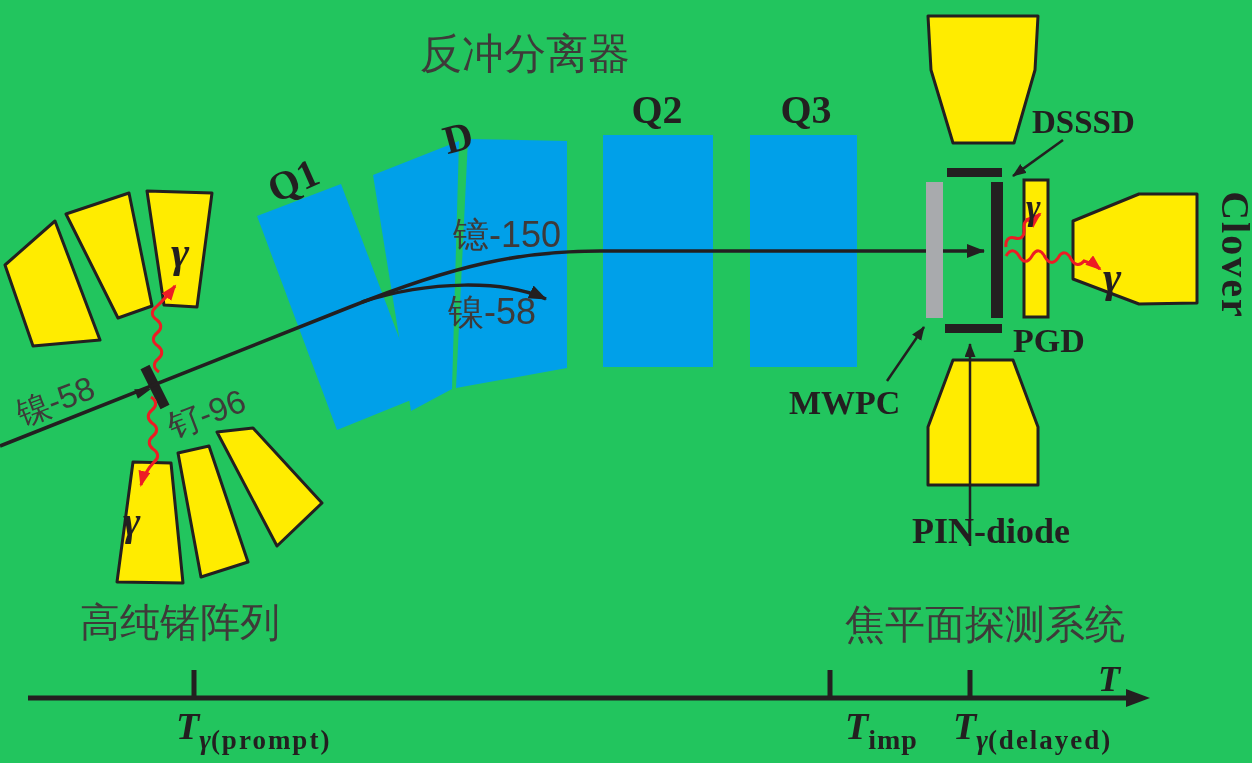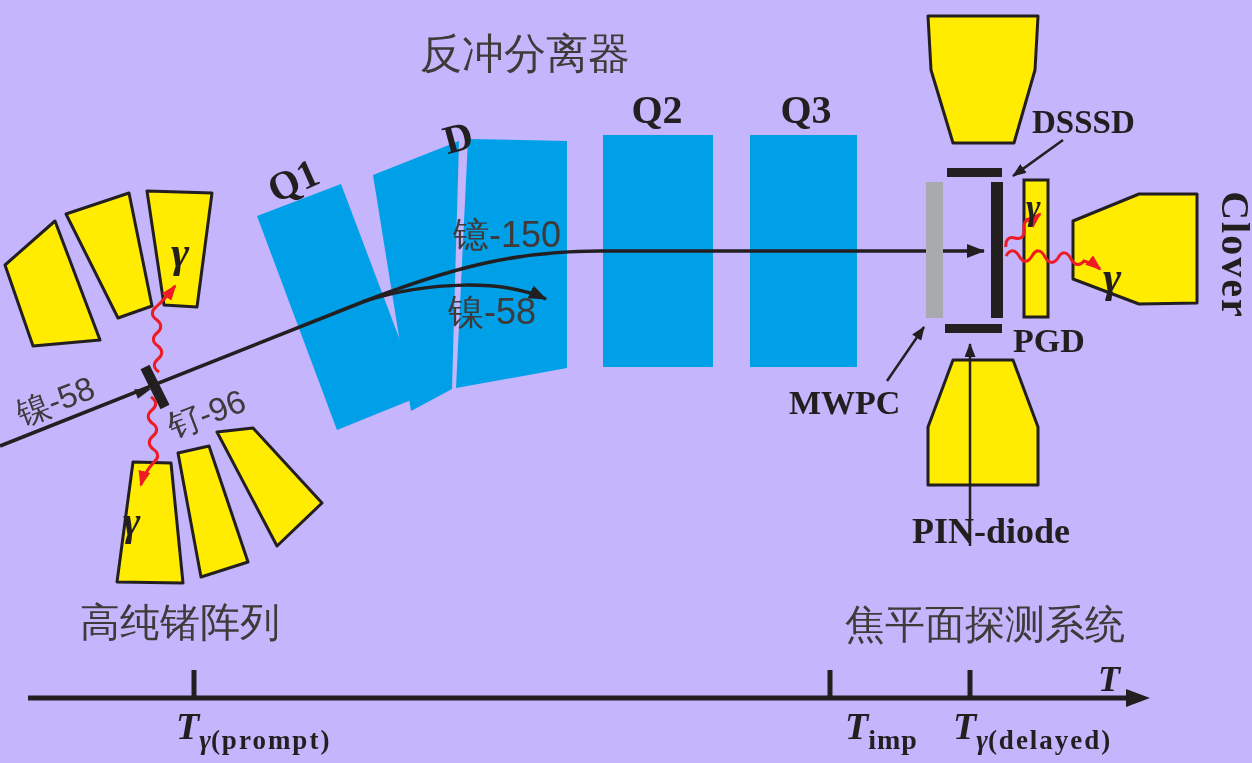--- a/index.html
+++ b/index.html
@@ -1,16 +1,16 @@
 <!DOCTYPE html>
 <html><head>
 <meta charset="utf-8">
 <style>
   html,body{margin:0;padding:0;background:#fff;}
-  .canvas{position:relative;width:1252px;height:763px;background:#c4b5fd;overflow:hidden;
+  .canvas{position:relative;width:1252px;height:763px;background:#22c55e;overflow:hidden;
           font-family:"Liberation Serif","DejaVu Serif",serif;}
   svg{position:absolute;left:0;top:0;}
   text{fill:#231F20;}
   .cjk{font-family:"Liberation Sans","DejaVu Sans",sans-serif;fill:#3E3A39;font-weight:500;}
   .lat{font-family:"Liberation Serif","DejaVu Serif",serif;font-weight:bold;fill:#231F20;}
   .ital{font-style:italic;}
 </style>
 </head>
 <body>
 

